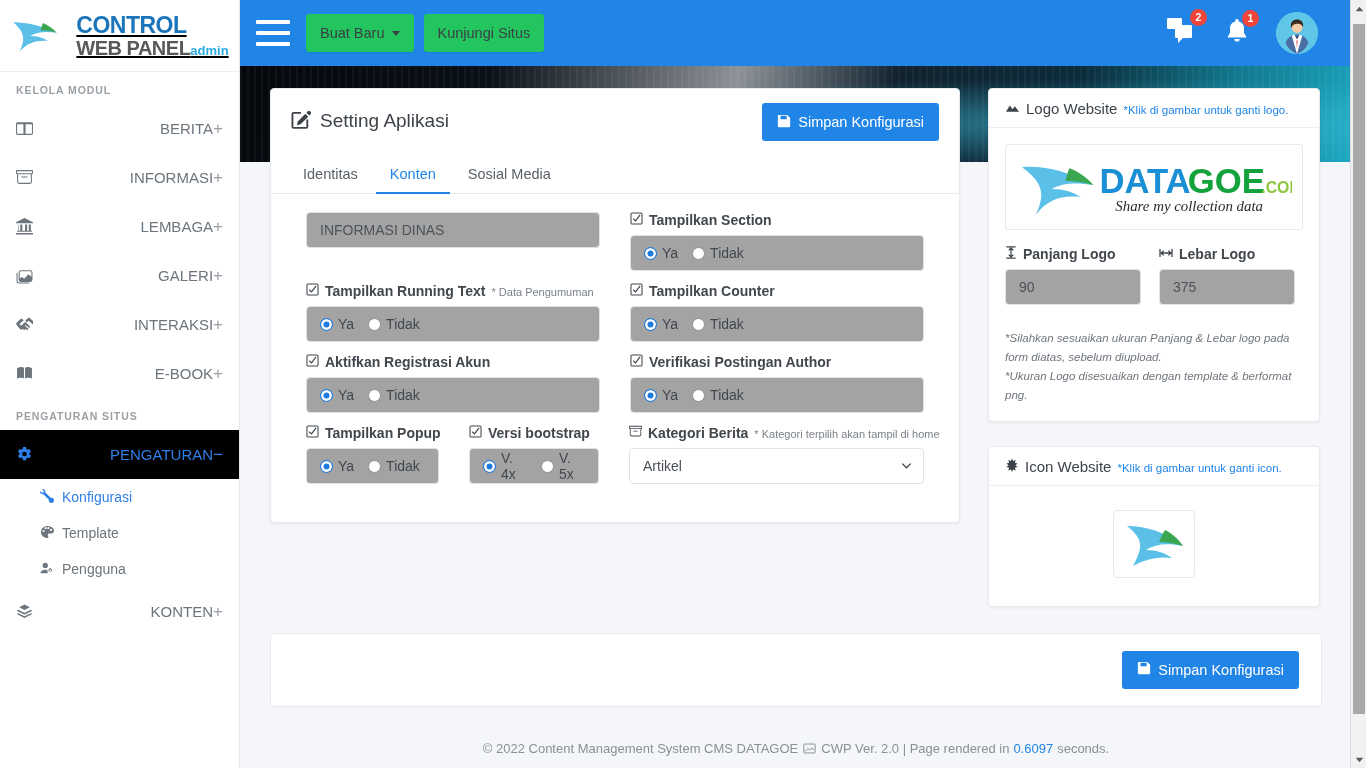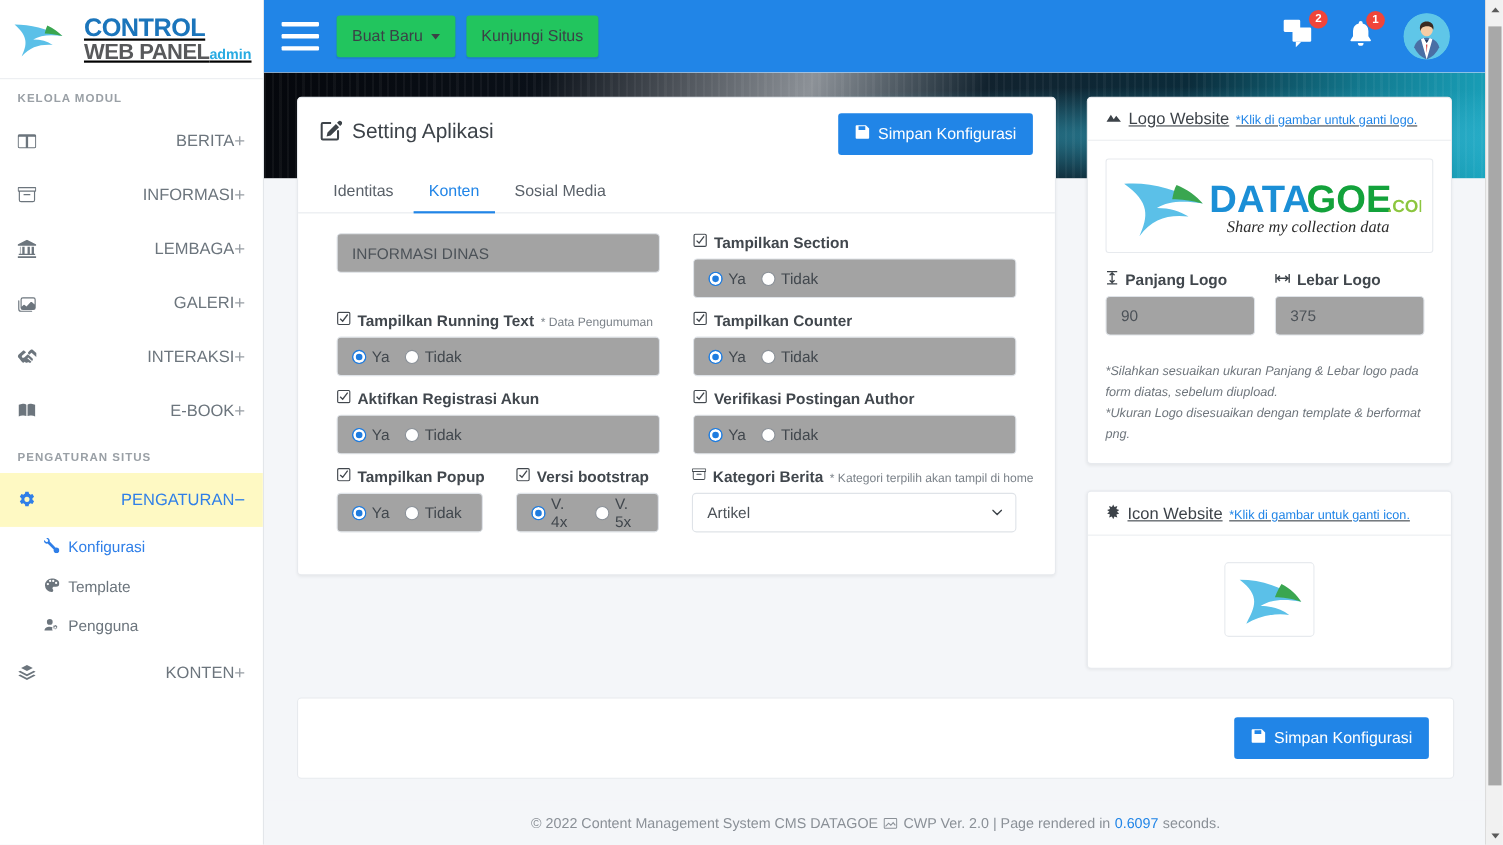--- a/index.html
+++ b/index.html
@@ -53,21 +53,21 @@
     color: #6c757d; font-size: 15px;
     cursor: pointer; position: relative; text-align: right;
   }
   .nav-item .nic {
     width: 24px; flex: 0 0 24px; display: flex; align-items: center;
     justify-content: flex-start; color: #6c757d;
   }
   .nav-item .nlabel { flex: 1 1 auto; padding-left: 6px; }
   .nav-item .plus { font-size: 17px; color: #9aa0a6; font-weight: 400; }
   .nav-item.active {
-    background: #fef9c3; color: #2f7fe8;
+    background: #000000; color: #2f7fe8;
   }
   .nav-item.active .nic, .nav-item.active .plus { color: #2f7fe8; }
   .nav-sub {
     display: flex; align-items: center;
     height: 36px; padding: 0 16px 0 40px;
     font-size: 14px; color: #6c757d; cursor: pointer;
   }
   .nav-sub .sic { width: 22px; flex: 0 0 22px; }
   .nav-sub.active { color: #2f7fe8; }
   .nav-sub.active .sic { color: #2f7fe8; }
@@ -206,21 +206,20 @@
     position: absolute; right: 12px; top: 50%; margin-top: -3px;
     width: 9px; height: 6px;
   }
 
   
   .panel-head {
     padding: 11px 16px 10px 16px;
     font-size: 15px; color: #3d4349;
     display: flex; align-items: baseline; gap: 6px;
     border-bottom: 1px solid #eceef1;
-    text-decoration: underline;
   }
   .panel-head .blue { color: #2185e7; font-size: 11.5px; }
   .panel-body { padding: 16px; }
   .logo-box {
     border: 1px solid #e7eaee; border-radius: 3px; padding: 8px 10px;
     display: flex; align-items: center; justify-content: center;
     background: #fff; cursor: pointer;
   }
   .note {
     font-size: 11.5px; color: #6f767d; font-style: italic; line-height: 1.65;

